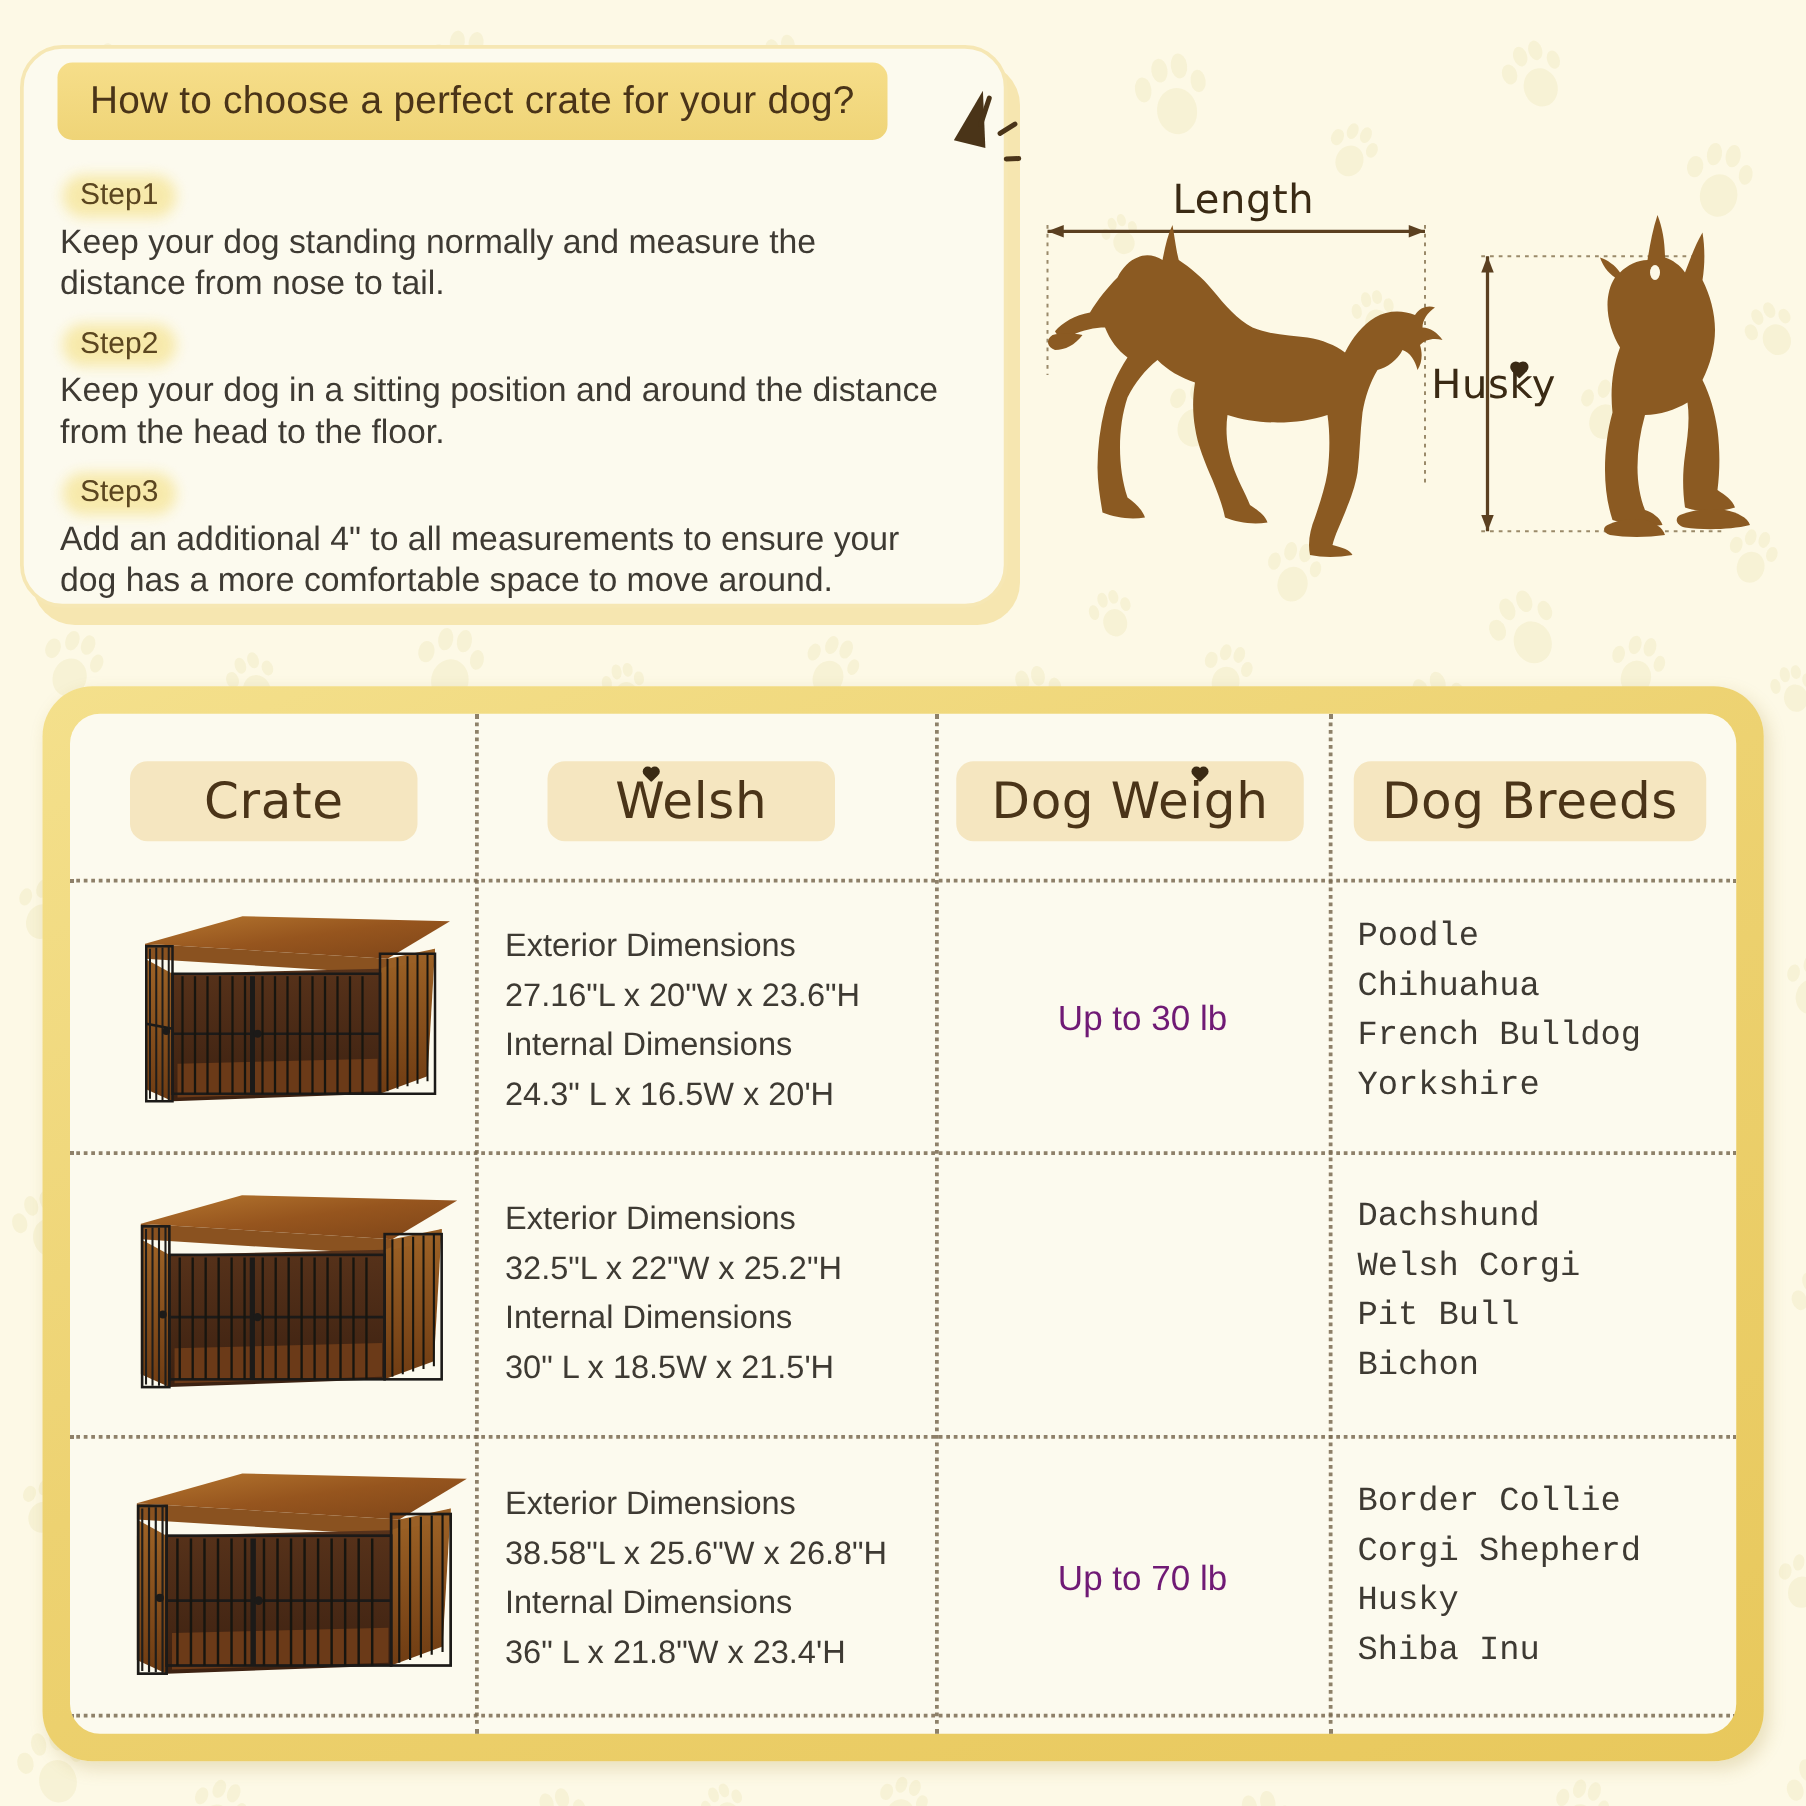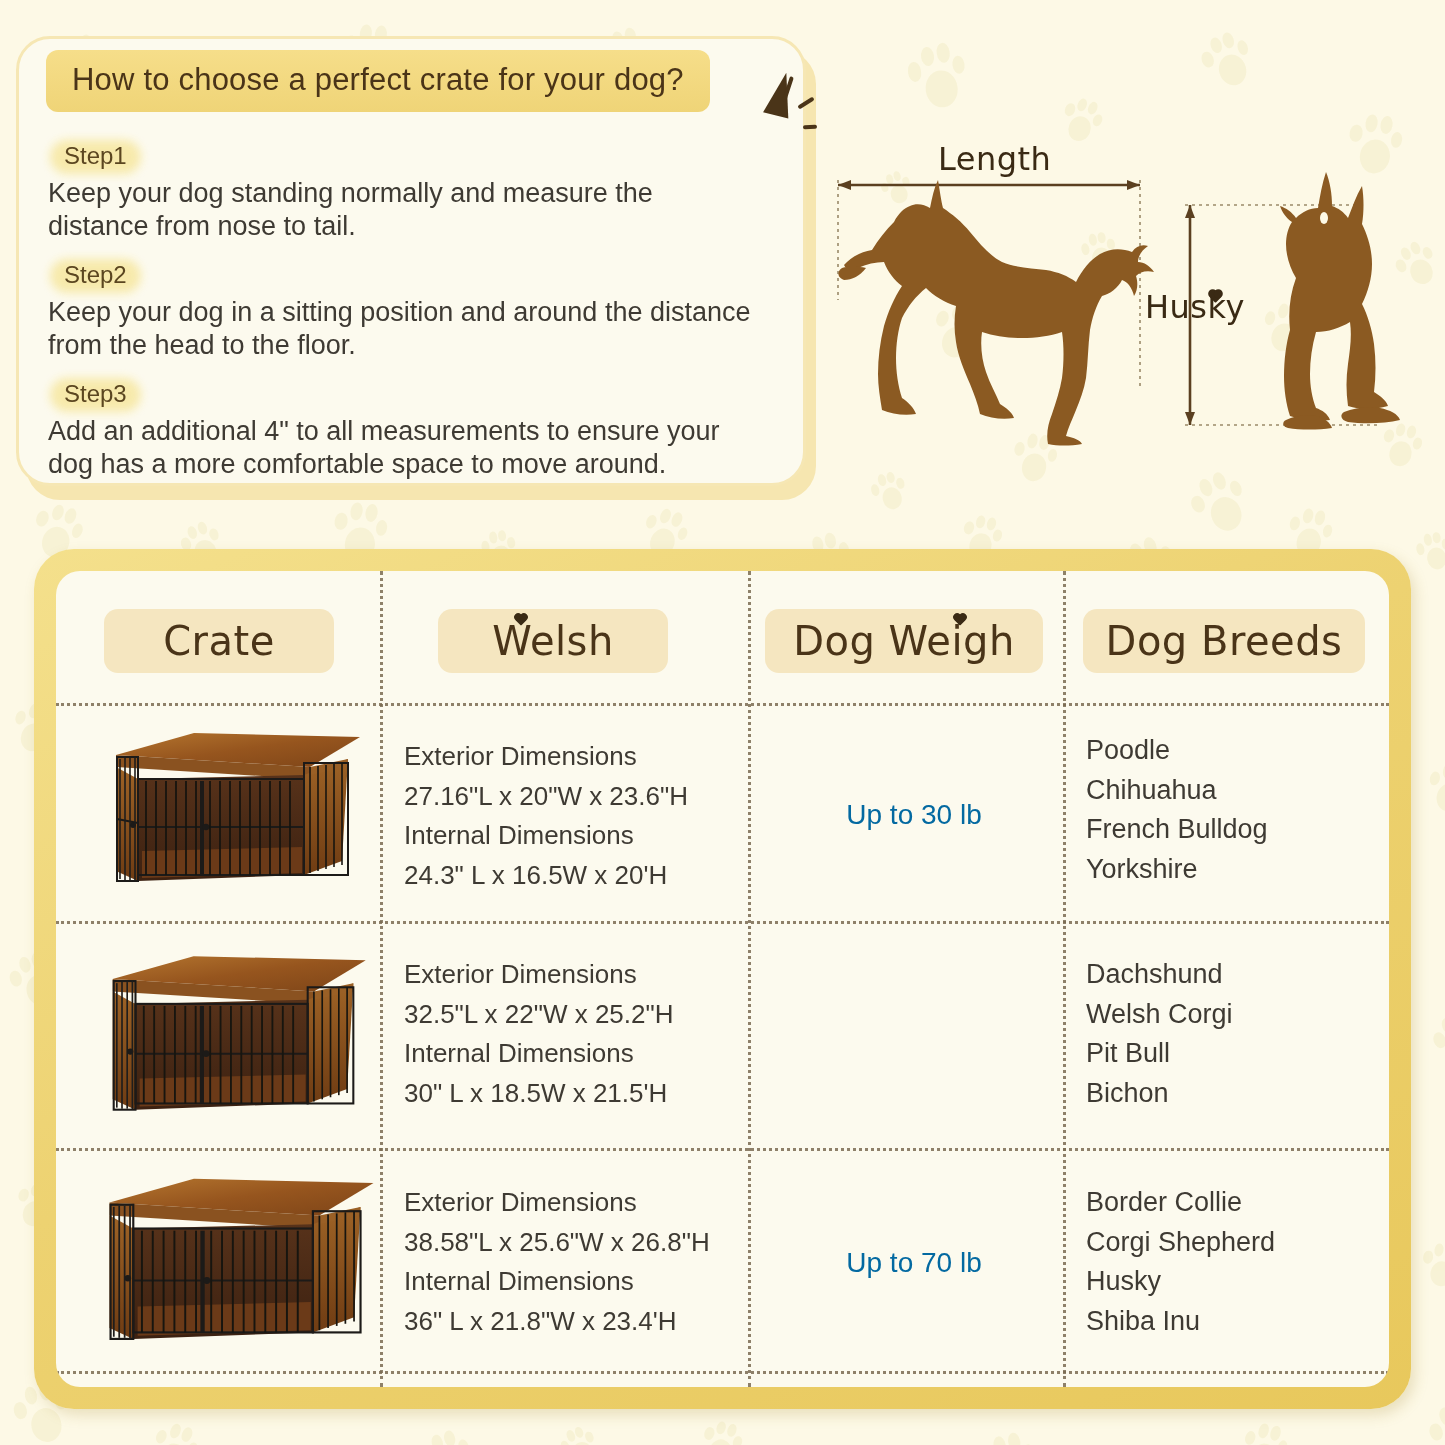--- a/index.html
+++ b/index.html
@@ -95,22 +95,22 @@
   .hdr-pill{
     position:absolute;background:#F5E6C0;border-radius:14px;
     display:flex;align-items:center;justify-content:center;
     font-size:40px;color:#4A3418;font-family:"DejaVu Sans", sans-serif;
     letter-spacing:.5px;white-space:nowrap;
   }
   .hdr-pill .heart{width:8px;height:8px;}
   .hdr-pill .heart:before,.hdr-pill .heart:after{width:8px;height:8px;}
 
   .cell-size{position:absolute;font-size:26px;line-height:1.52;color:#3E3A33;}
-  .cell-weight{position:absolute;font-size:28px;color:#0369a1;}
-  .cell-breeds{position:absolute;font-size:27px;line-height:1.47;color:#3E3A33;}
+  .cell-weight{position:absolute;font-size:28px;color:#701a75;}
+  .cell-breeds{position:absolute;font-size:27px;line-height:1.47;color:#3E3A33;font-family:Liberation Mono, monospace;}
 
   
   .crate{position:absolute;}
   .crate svg{display:block;}
 </style>
 </head>
 <body>
 
 <div class="paw-bg" id="pawbg">
     <div class="paw" style="left:60px;top:30px;width:52px;height:62px;transform:rotate(12deg);">

